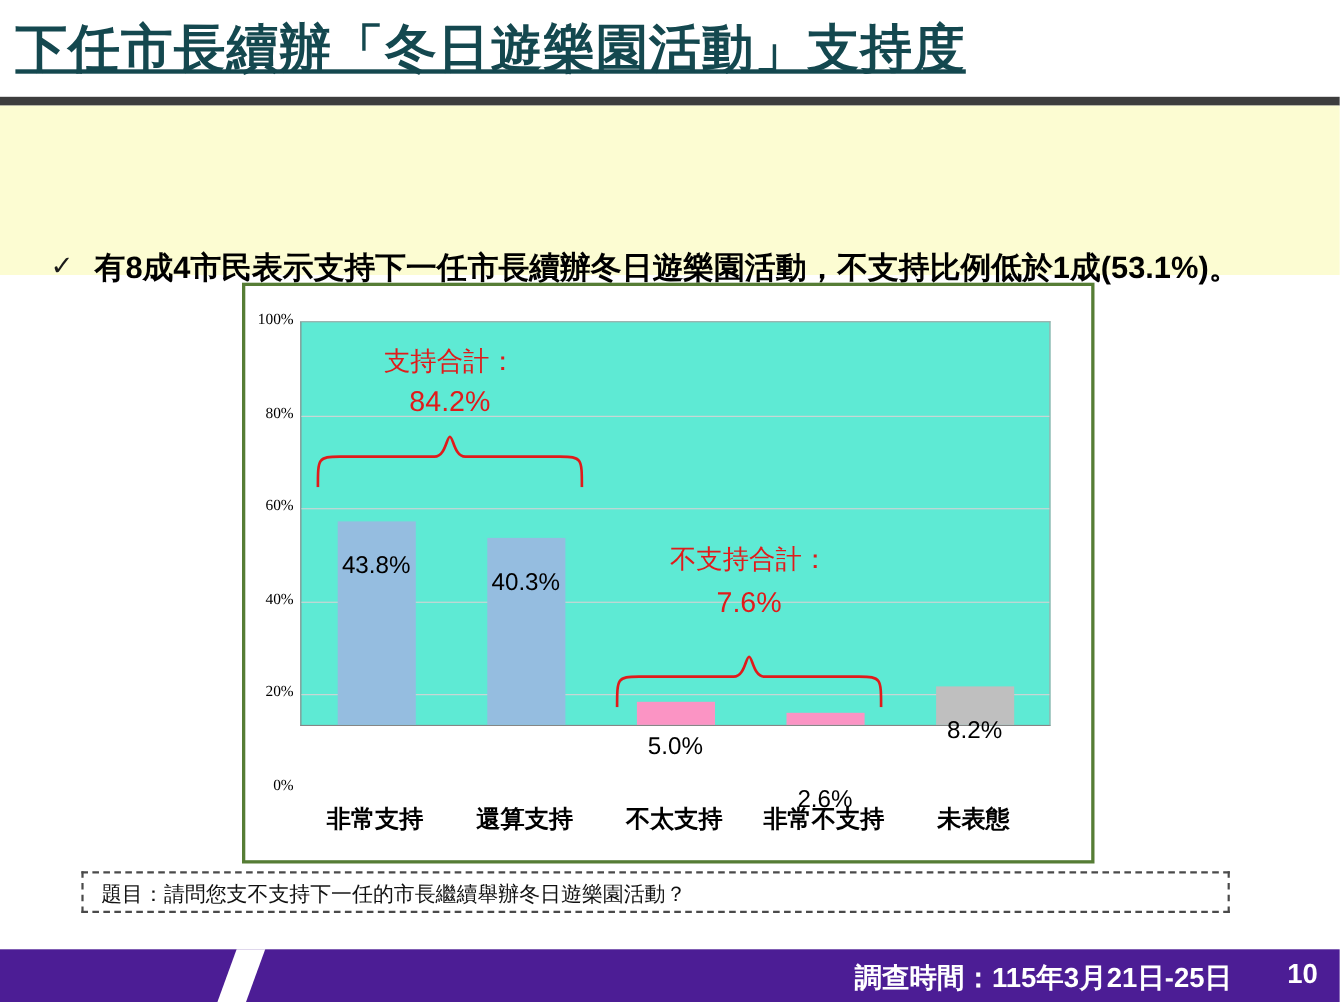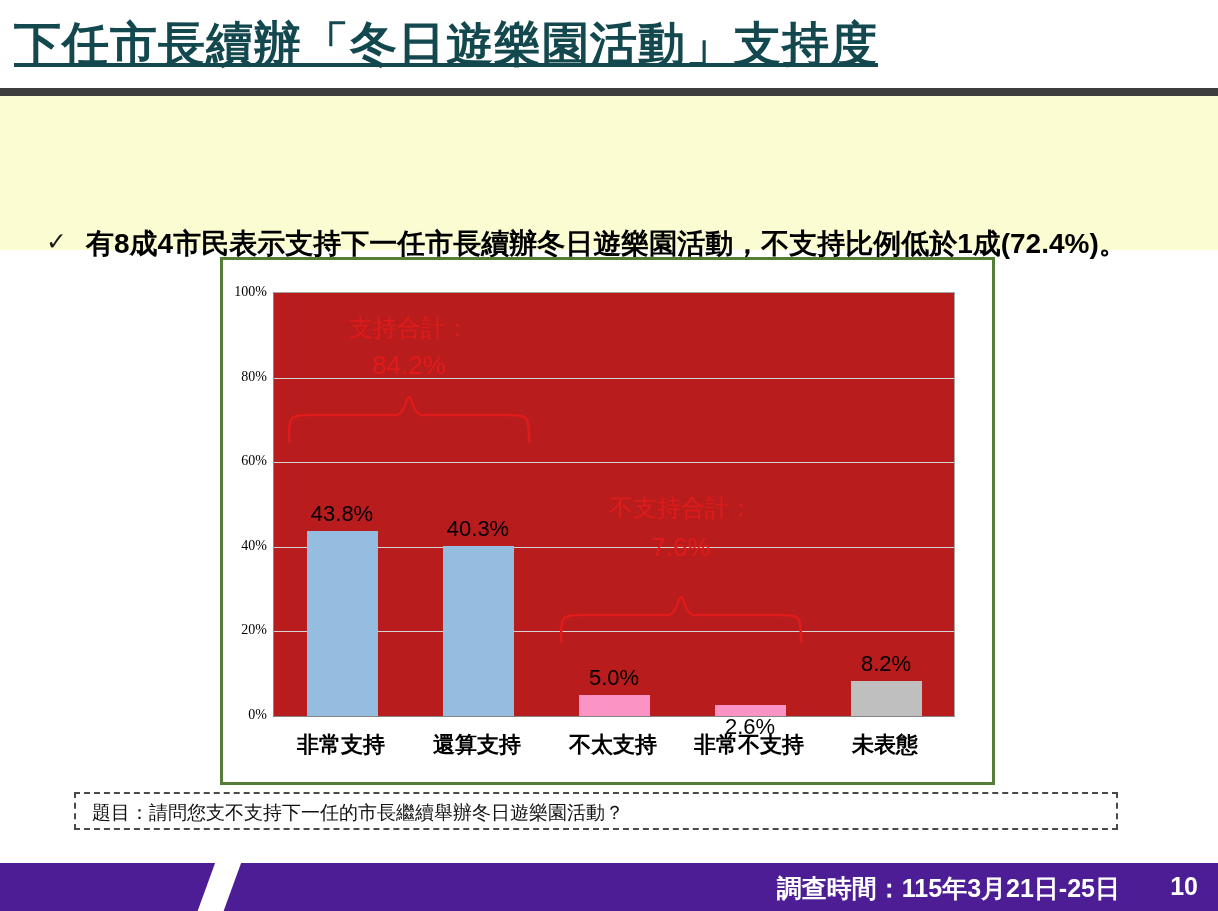--- a/index.html
+++ b/index.html
@@ -63,26 +63,26 @@
     position: absolute;
     left: 220px; top: 257px;
     width: 775px; height: 528px;
     border: 3px solid #567d35;
     background: #ffffff;
     box-sizing: border-box;
   }
   #plot-area {
     position: absolute;
     left: 50px; top: 32px;
-    width: 682px; height: 425px;
+    width: 682px; height: 368px;
     border: 1px solid #868686;
     border-top-color: #a6a6a6;
     border-right-color: #a6a6a6;
     box-sizing: border-box;
-    background: #b91c1c;
+    background: #5eead4;
   }
   .gridline {
     position: absolute;
     left: 0; width: 100%;
     height: 1px;
     background: #d4d4d4;
   }
   .y-tick-label {
     position: absolute;
     right: 0;
@@ -188,21 +188,21 @@
   }
 </style>
 </head>
 <body>
 
 <div id="slide-title">下任市長續辦「冬日遊樂園活動」支持度</div>
 <div id="title-rule"></div>
 
 <div id="callout-band">
   <span id="callout-check">✓</span>
-  <div id="callout-text">有8成4市民表示支持下一任市長續辦冬日遊樂園活動，不支持比例低於1成(72.4%)。</div>
+  <div id="callout-text">有8成4市民表示支持下一任市長續辦冬日遊樂園活動，不支持比例低於1成(53.1%)。</div>
 </div>
 
 <div id="chart-frame">
   <div id="y-axis-labels">
       <div class="y-tick-label" style="top: 423px;">0%</div>
       <div class="y-tick-label" style="top: 338.4px;">20%</div>
       <div class="y-tick-label" style="top: 253.8px;">40%</div>
       <div class="y-tick-label" style="top: 169.2px;">60%</div>
       <div class="y-tick-label" style="top: 84.6px;">80%</div>
       <div class="y-tick-label" style="top: 0px;">100%</div>

